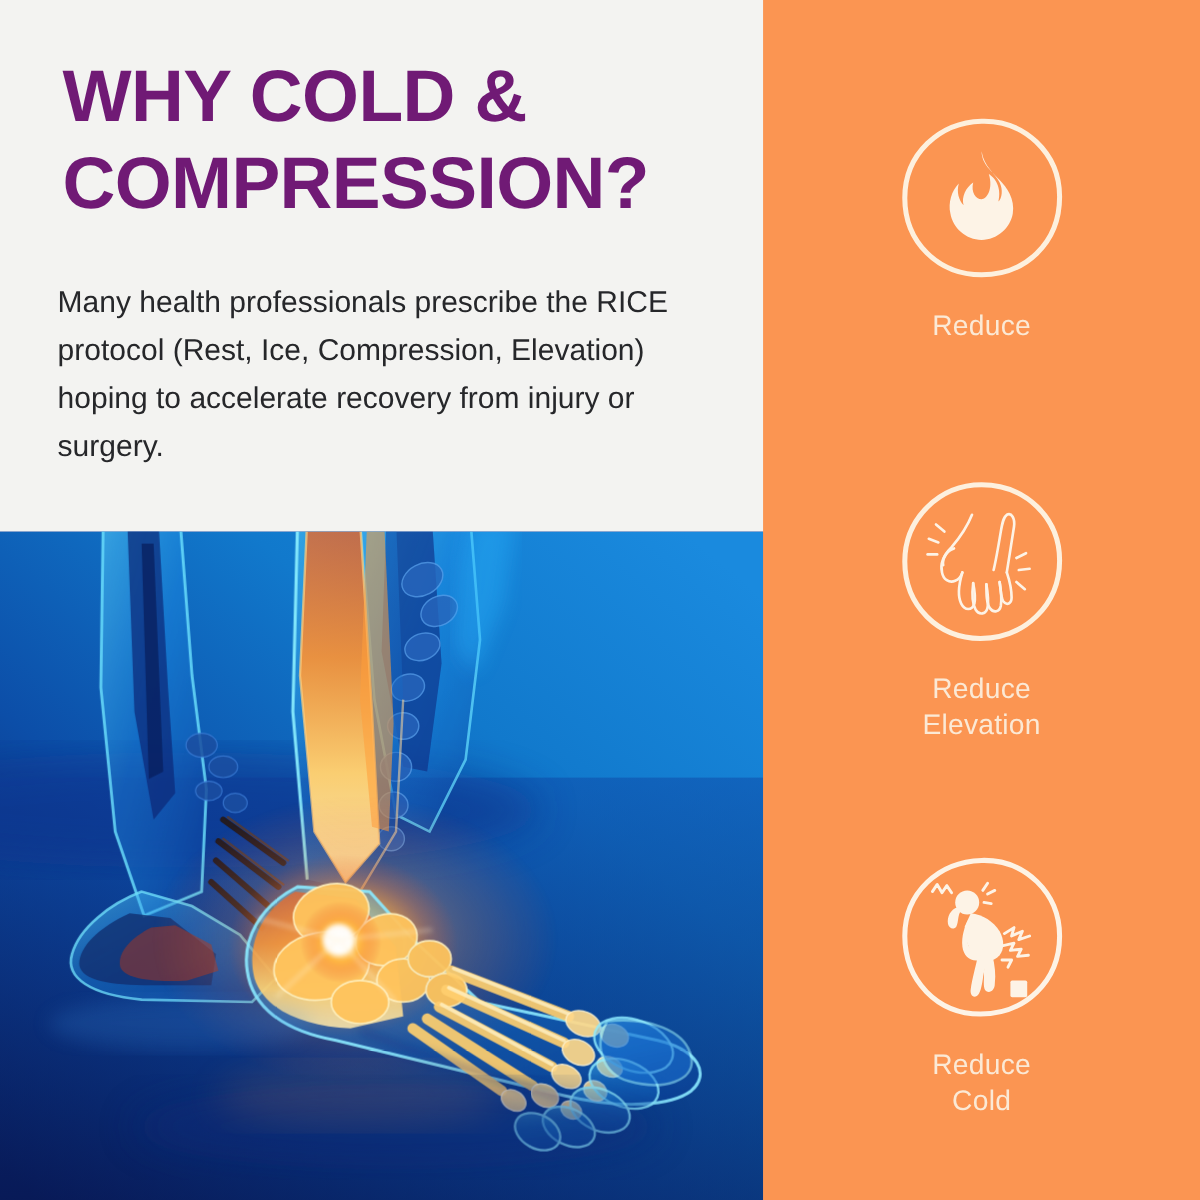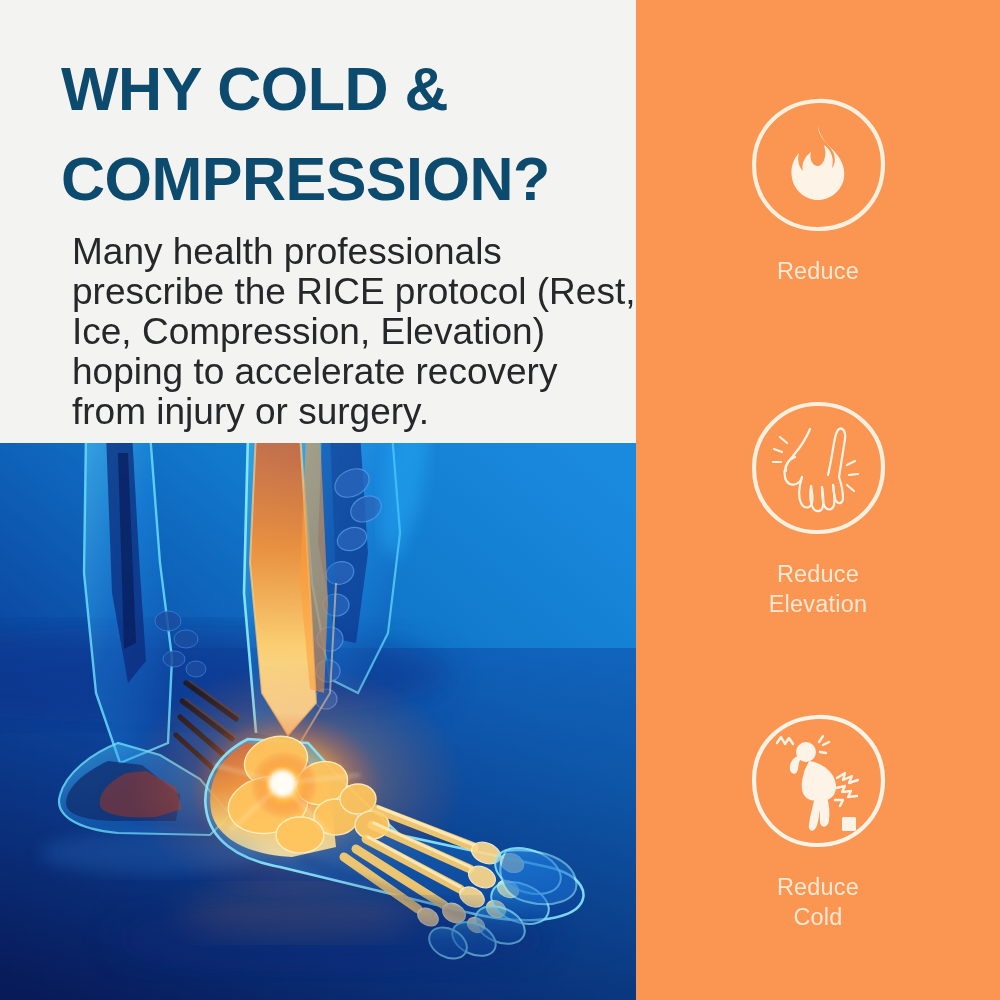--- a/index.html
+++ b/index.html
@@ -24,40 +24,39 @@
   }
 
   .text-panel {
     position:absolute; left:0; top:0;
     width:636px; height:443px;
     background:#f3f3f1;
   }
 
   .headline {
     position:absolute;
-    left:61px; top:44px;
+    left:52px; top:44px;
     width:560px;
-    color:#0c4a6e;
+    color:#701a75;
     font-size:61px;
-    line-height:90px;
+    line-height:72px;
     font-weight:700;
     letter-spacing:-0.5px;
     font-family:"Liberation Sans", sans-serif;
     text-transform:uppercase;
   }
 
   .body-copy {
     position:absolute;
     left:48px; top:232px;
     width:565px;
     color:#26272a;
-    font-size:37px;
+    font-size:25px;
     line-height:40px;
     font-weight:400;
-    margin-left:24px;
   }
 
   
   .photo {
     position:absolute;
     left:0; top:443px;
     width:636px; height:557px;
     overflow:hidden;
     background:#0c3f9e;
   }

